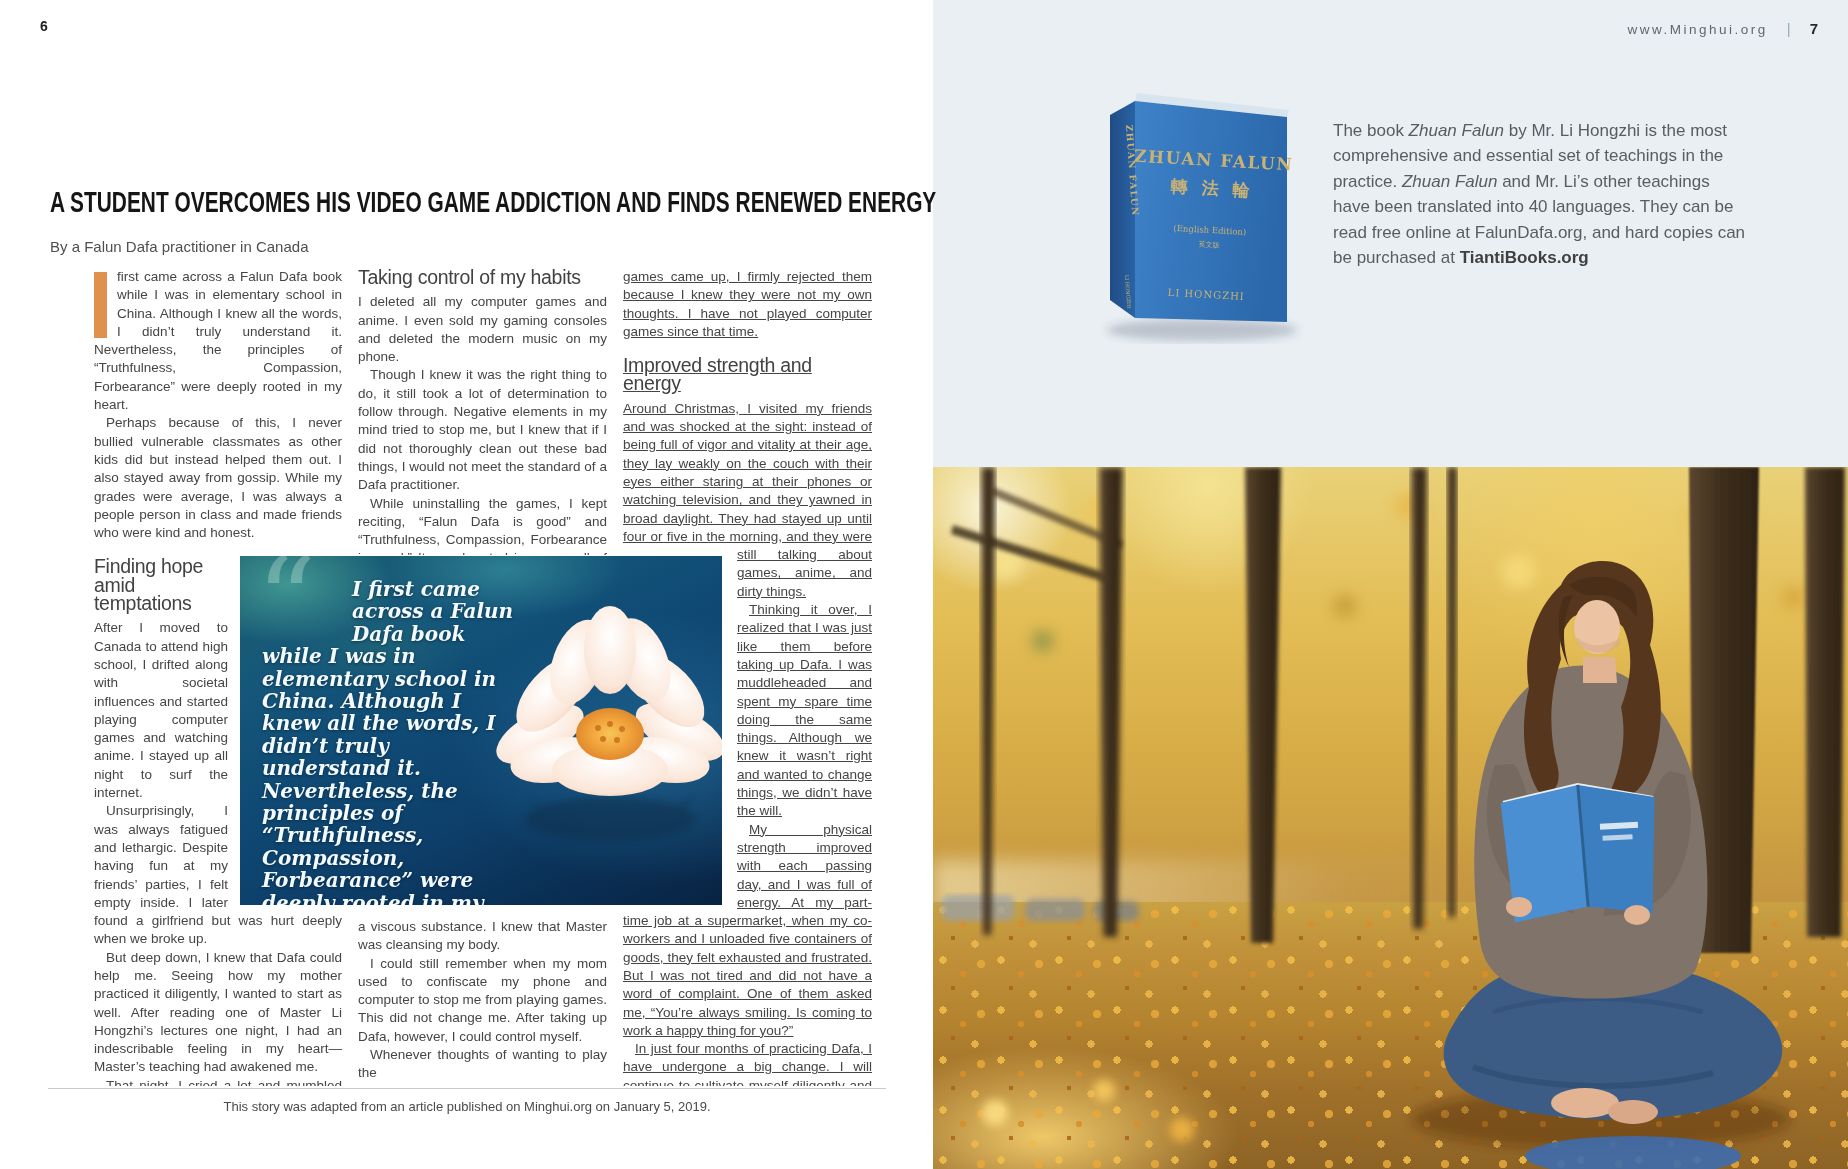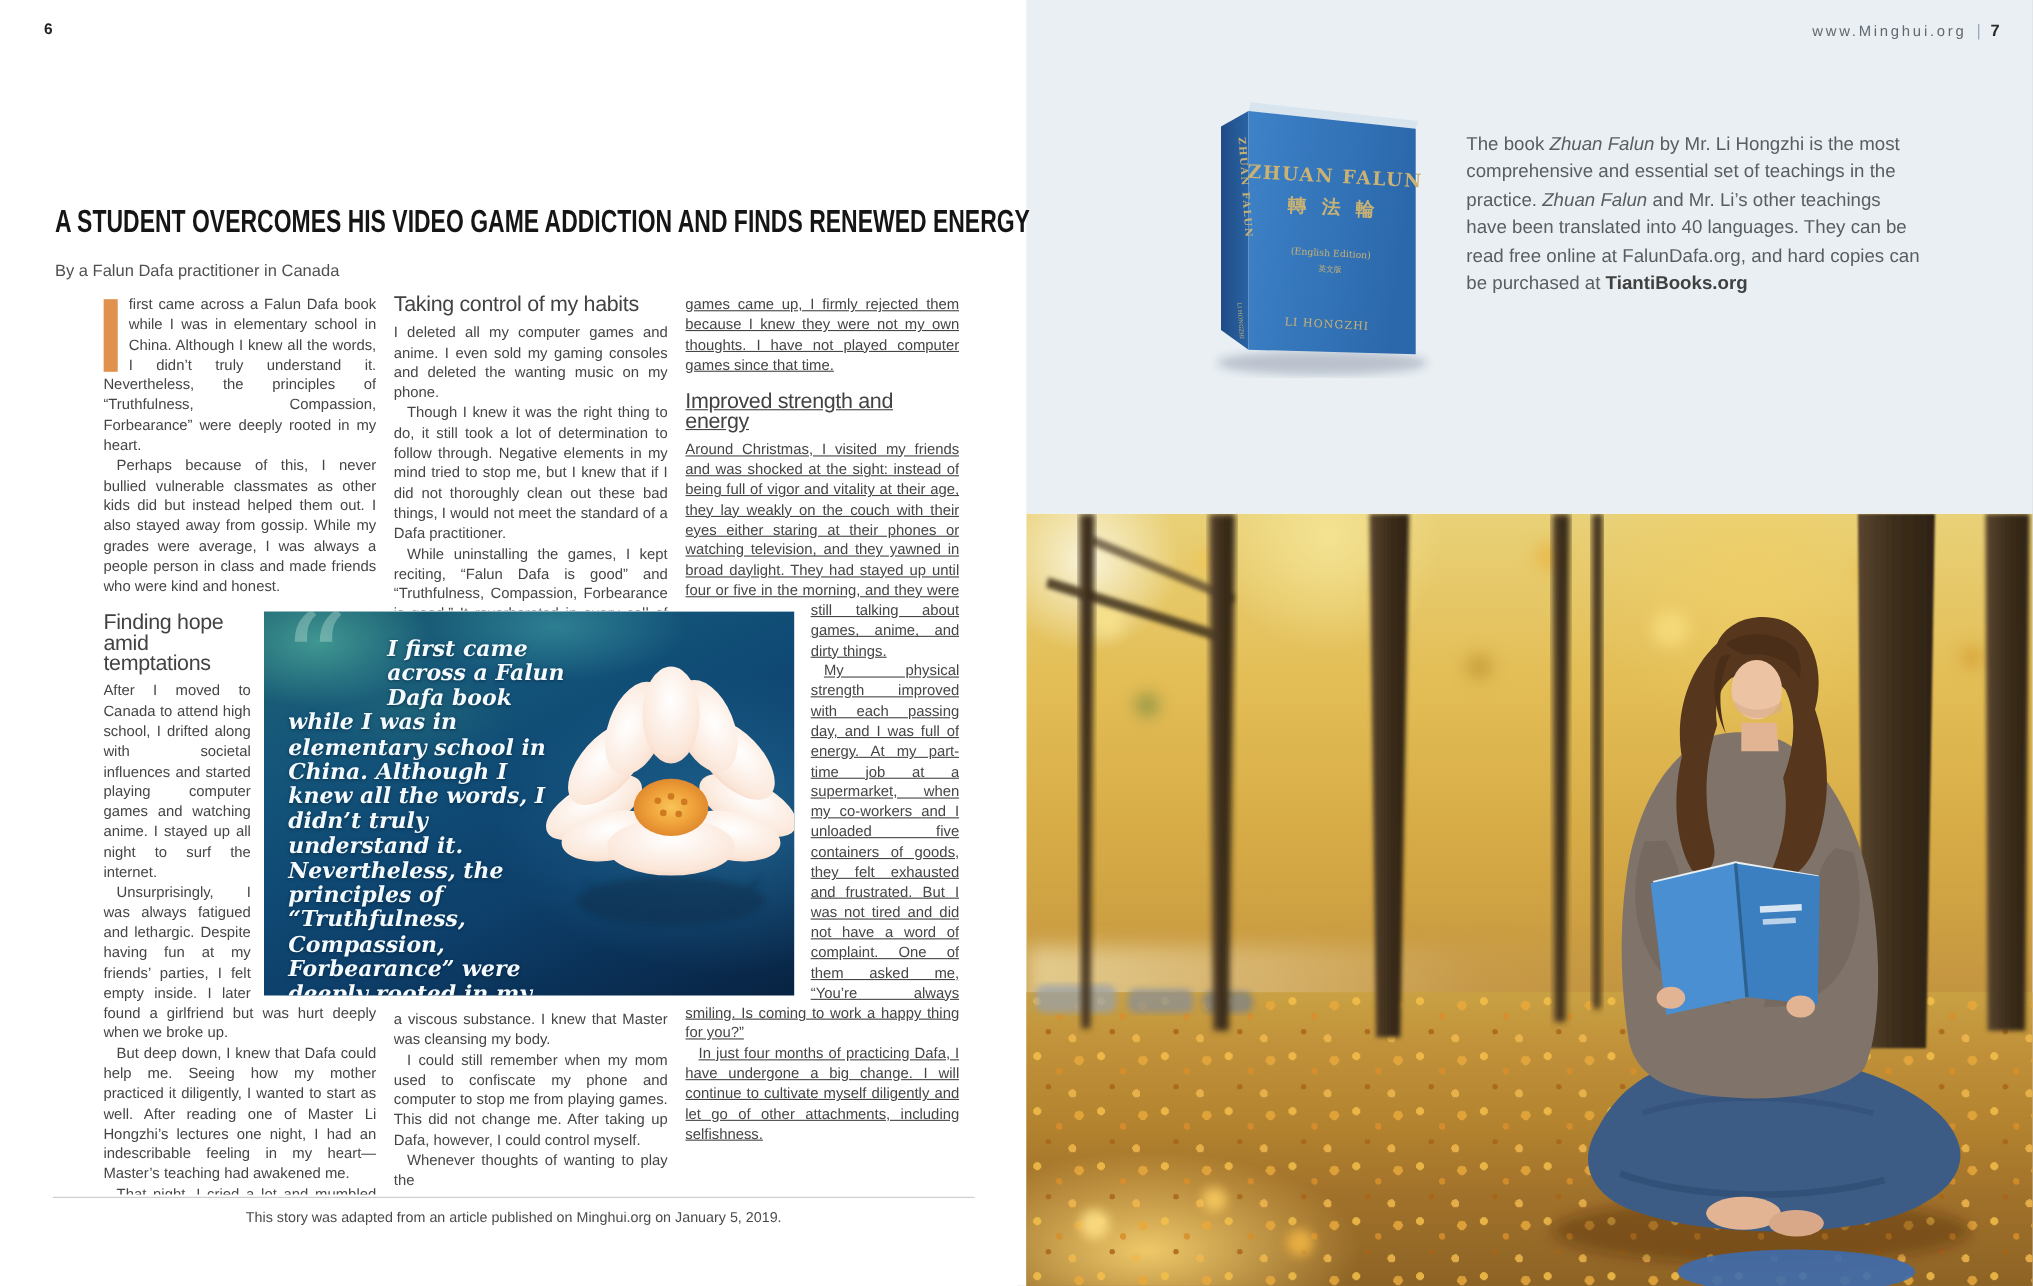--- a/index.html
+++ b/index.html
@@ -46,21 +46,21 @@
          font-style:italic;font-weight:600;font-size:20px;line-height:22.4px;color:#f4fbff;
          text-shadow:0 1px 3px rgba(0,20,40,.55);}
   .qspacer{float:left;width:90px;height:56px;}
   .lotus-svg{position:absolute;right:-8px;top:28px;}
 
   .footrule{left:48px;top:1088px;width:838px;height:1px;background:#cacaca;}
   .footnote{left:48px;top:1099px;width:838px;text-align:center;font-size:13px;color:#4a4a4a;}
 
   
   .rpanel{left:933px;top:0;width:915px;height:467px;background:#e9eff3;}
-  .rheader{position:absolute;top:20px;right:30px;display:flex;align-items:baseline;gap:9px;}
+  .rheader{position:absolute;top:20px;right:30px;display:flex;align-items:baseline;gap:19px;}
   .site{font-size:13.5px;color:#5f6870;letter-spacing:2.5px;}
   .hdr-div{color:#9ab;font-size:15px;}
   .pnum-r{font-size:15px;font-weight:bold;color:#2a2a2a;}
   .about{left:1333px;top:118px;width:414px;font-size:17px;line-height:25.4px;color:#585d61;}
   .about .seg-b{font-weight:bold;color:#404040;}
   .booksvg{left:1080px;top:70px;}
 
   .photo{left:933px;top:467px;width:915px;height:702px;overflow:hidden;}
   .ph-sky{position:absolute;inset:0;background:
     radial-gradient(circle 120px at 6% 6%, rgba(250,246,222,.95), rgba(250,246,222,0) 70%),
@@ -247,36 +247,37 @@
     <h3>Finding hope amid temptations</h3>
     <p class="noind">After I moved to Canada to attend high school, I drifted along with societal influences and started playing computer games and watching anime. I stayed up all night to surf the internet.</p>
     <p>Unsurprisingly, I was always fatigued and lethargic. Despite having fun at my friends’ parties, I felt empty inside. I later found a girlfriend but was hurt deeply when we broke up.</p>
     <p>But deep down, I knew that Dafa could help me. Seeing how my mother practiced it diligently, I wanted to start as well. After reading one of Master Li Hongzhi’s lectures one night, I had an indescribable feeling in my heart—Master’s teaching had awakened me.</p>
     <p>That night, I cried a lot and mumbled repeatedly while lying in bed: What had I been doing all these years?</p>
 
   </div>
 
   <div class="col col2a">
     <h3>Taking control of my habits</h3>
-    <p class="noind">I deleted all my computer games and anime. I even sold my gaming consoles and deleted the wanting music on my phone.</p>
+    <p class="noind">I deleted all my computer games and anime. I even sold my gaming consoles and deleted the modern music on my phone.</p>
     <p>Though I knew it was the right thing to do, it still took a lot of determination to follow through. Negative elements in my mind tried to stop me, but I knew that if I did not thoroughly clean out these bad things, I would not meet the standard of a Dafa practitioner.</p>
     <p>While uninstalling the games, I kept reciting, “Falun Dafa is good” and “Truthfulness, Compassion, Forbearance is good.” It reverberated in every cell of my body. When I made up my mind to get rid of these bad things, I threw up</p>
   </div>
 
   <div class="col col2b">
     <p class="noind">a viscous substance. I knew that Master was cleansing my body.</p>
     <p>I could still remember when my mom used to confiscate my phone and computer to stop me from playing games. This did not change me. After taking up Dafa, however, I could control myself.</p>
     <p>Whenever thoughts of wanting to play the</p>
   </div>
 
   <div class="col col3">
     <div class="cut-l"></div>
     <p class="noind">games came up, I firmly rejected them because I knew they were not my own thoughts. I have not played computer games since that time.</p>
     <h3>Improved strength and energy</h3>
     <p class="noind">Around Christmas, I visited my friends and was shocked at the sight: instead of being full of vigor and vitality at their age, they lay weakly on the couch with their eyes either staring at their phones or watching television, and they yawned in broad daylight. They had stayed up until four or five in the morning, and they were still talking about games, anime, and dirty things.</p>
+    <p>Thinking it over, I realized that I was just like them before taking up Dafa. I was muddleheaded and spent my spare time doing the same things. Although we knew it wasn’t right and wanted to change things, we didn’t have the will.</p>
     <p>My physical strength improved with each passing day, and I was full of energy. At my part-time job at a supermarket, when my co-workers and I unloaded five containers of goods, they felt exhausted and frustrated. But I was not tired and did not have a word of complaint. One of them asked me, “You’re always smiling. Is coming to work a happy thing for you?”</p>
     <p>In just four months of practicing Dafa, I have undergone a big change. I will continue to cultivate myself diligently and let go of other attachments, including selfishness.</p>
   </div>
 
   <div class="abs pull">
     <svg class="lotus-svg" width="240" height="300" viewBox="0 0 240 300">
       <defs>
         <radialGradient id="petal" cx=".5" cy=".35" r=".8">
           <stop offset="0" stop-color="#ffffff"></stop>
             <stop offset=".7" stop-color="#fbe6d8"></stop>

